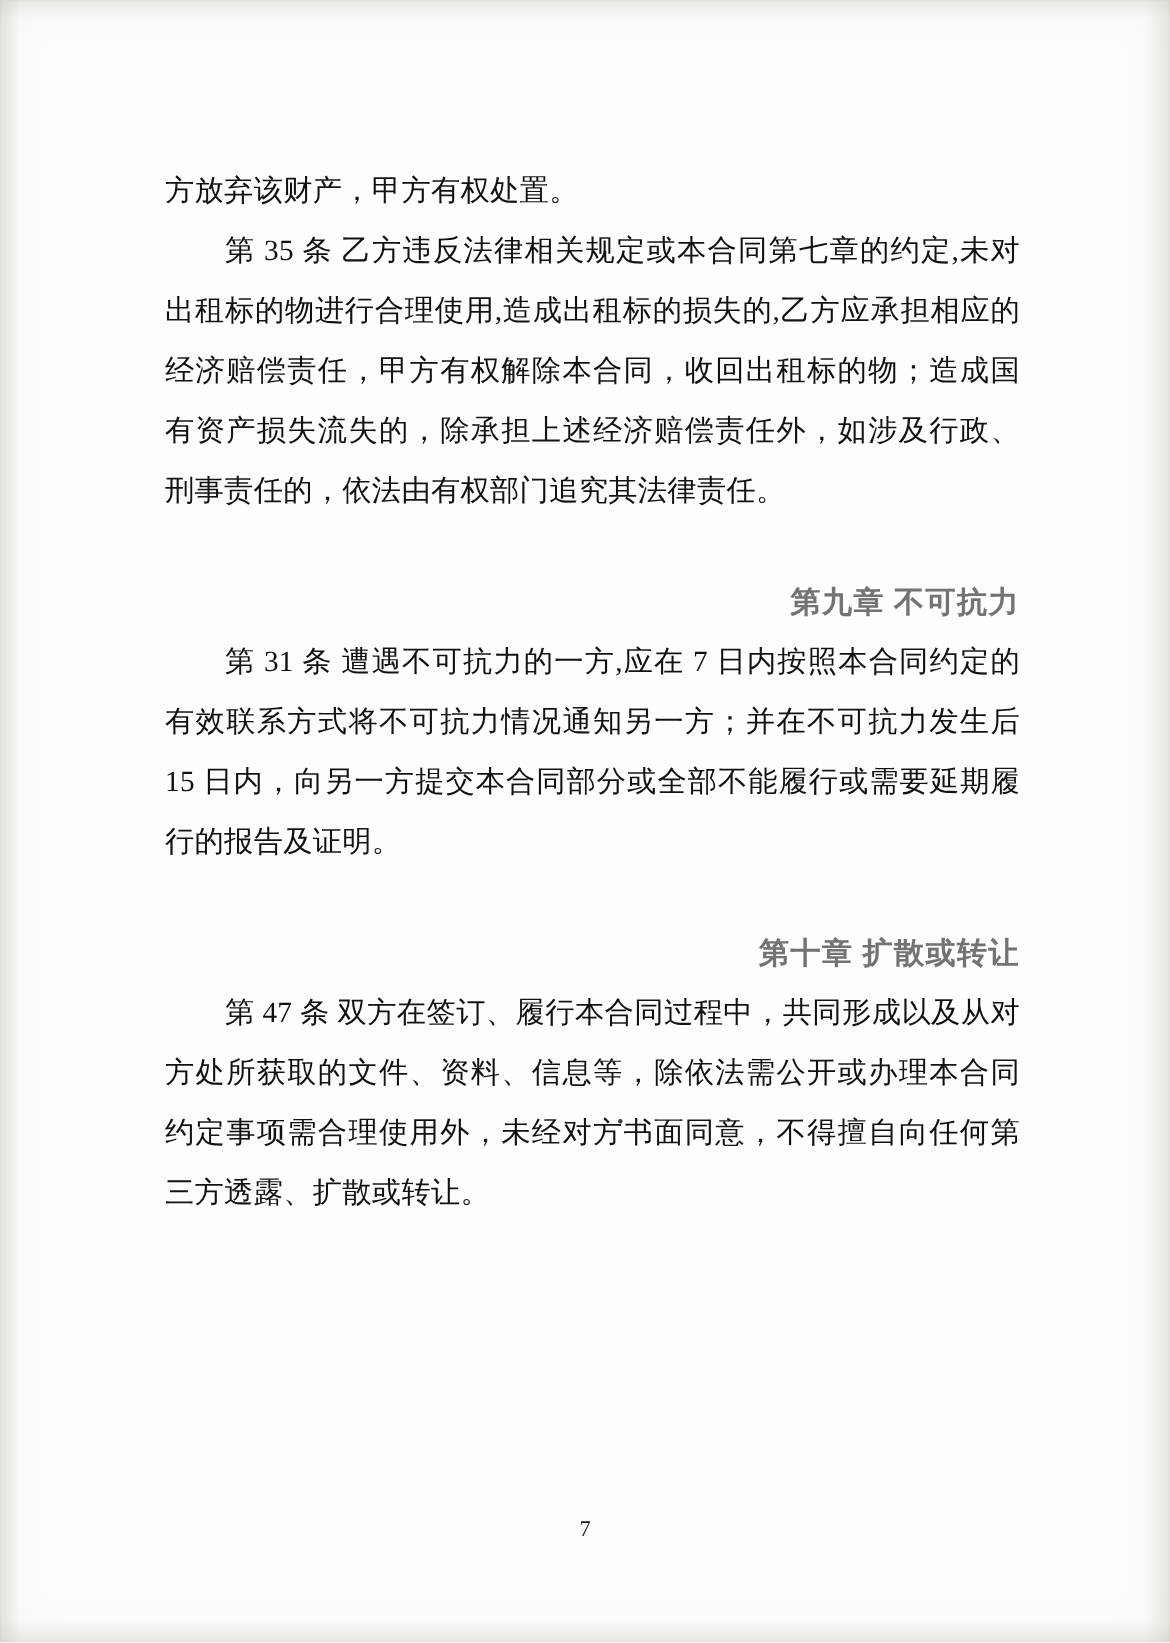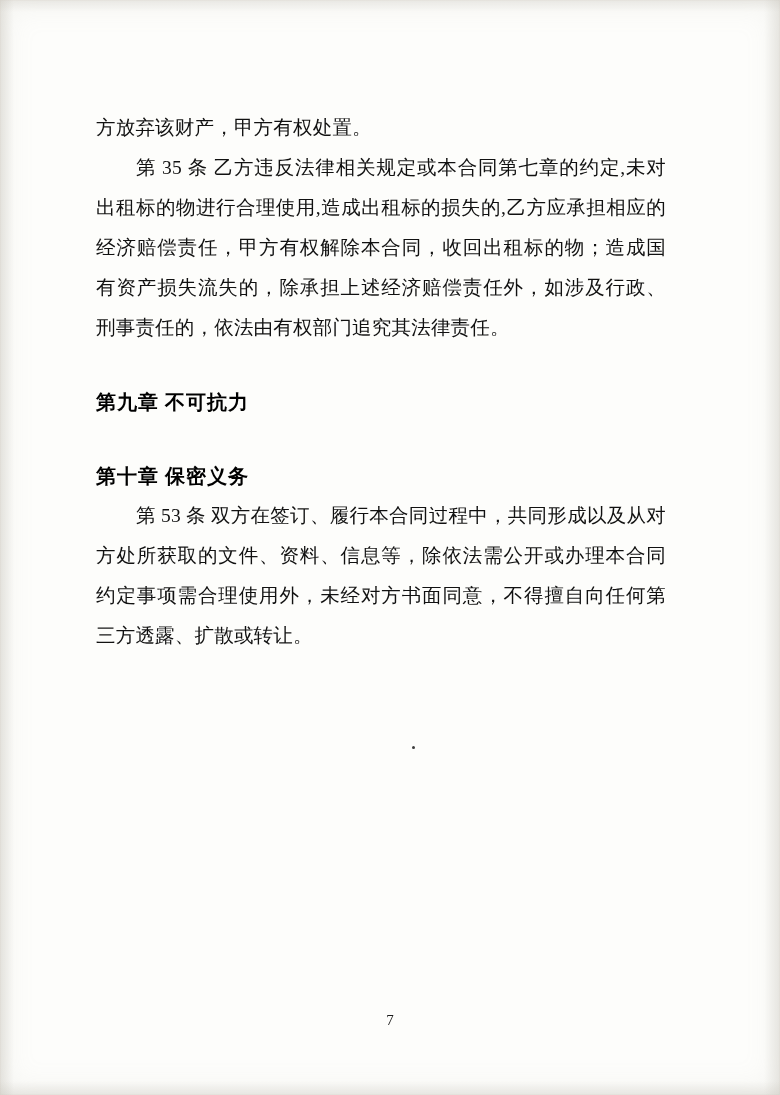--- a/index.html
+++ b/index.html
@@ -46,21 +46,21 @@
   }
   .scan-edge-bottom {
     position: absolute;
     left: 0; right: 0; bottom: 0; height: 14px;
     background: linear-gradient(to top, rgba(190,186,176,0.28), rgba(255,255,255,0));
     pointer-events: none;
   }
 
   .doc-body {
     position: absolute;
-    left: 96px;
+    left: 110px;
     top: 108px;
     width: 570px;
   }
 
   p.para {
     margin: 0 0 0 0;
     font-size: 19.5px;
     line-height: 40px;
     color: #111111;
     text-align: justify;
@@ -69,22 +69,22 @@
     font-weight: 500;
   }
   p.indent {
     text-indent: 40px;
   }
   h2.chapter {
     margin: 0;
     font-size: 20px;
     line-height: 40px;
     font-weight: 700;
-    text-align: left;
-    color: #000000;
+    text-align: right;
+    color: #737373;
     letter-spacing: 1px;
   }
   .gap-lg { height: 34px; }
 
   .stray-dot {
     position: absolute;
     left: 412px;
     top: 746px;
     width: 3px;
     height: 3px;
@@ -118,26 +118,27 @@
     <p class="para">方放弃该财产，甲方有权处置。</p>
 
     <p class="para indent">第 35 条  乙方违反法律相关规定或本合同第七章的约定,未对出租标的物进行合理使用,造成出租标的损失的,乙方应承担相应的经济赔偿责任，甲方有权解除本合同，收回出租标的物；造成国有资产损失流失的，除承担上述经济赔偿责任外，如涉及行政、刑事责任的，依法由有权部门追究其法律责任。</p>
 
     <div class="gap-lg"></div>
 
     <h2 class="chapter">第九章  不可抗力</h2>
 
 
 
+    <p class="para indent">第 31 条  遭遇不可抗力的一方,应在 7 日内按照本合同约定的有效联系方式将不可抗力情况通知另一方；并在不可抗力发生后 15 日内，向另一方提交本合同部分或全部不能履行或需要延期履行的报告及证明。</p>
 
     <div class="gap-lg"></div>
 
-    <h2 class="chapter">第十章  保密义务</h2>
+    <h2 class="chapter">第十章  扩散或转让</h2>
 
-    <p class="para indent">第 53 条  双方在签订、履行本合同过程中，共同形成以及从对方处所获取的文件、资料、信息等，除依法需公开或办理本合同约定事项需合理使用外，未经对方书面同意，不得擅自向任何第三方透露、扩散或转让。</p>
+    <p class="para indent">第 47 条  双方在签订、履行本合同过程中，共同形成以及从对方处所获取的文件、资料、信息等，除依法需公开或办理本合同约定事项需合理使用外，未经对方书面同意，不得擅自向任何第三方透露、扩散或转让。</p>
 
   </div>
 
   <div class="stray-dot"></div>
 
   <div class="page-number">7</div>
 
 </div>
 
 </body></html>

